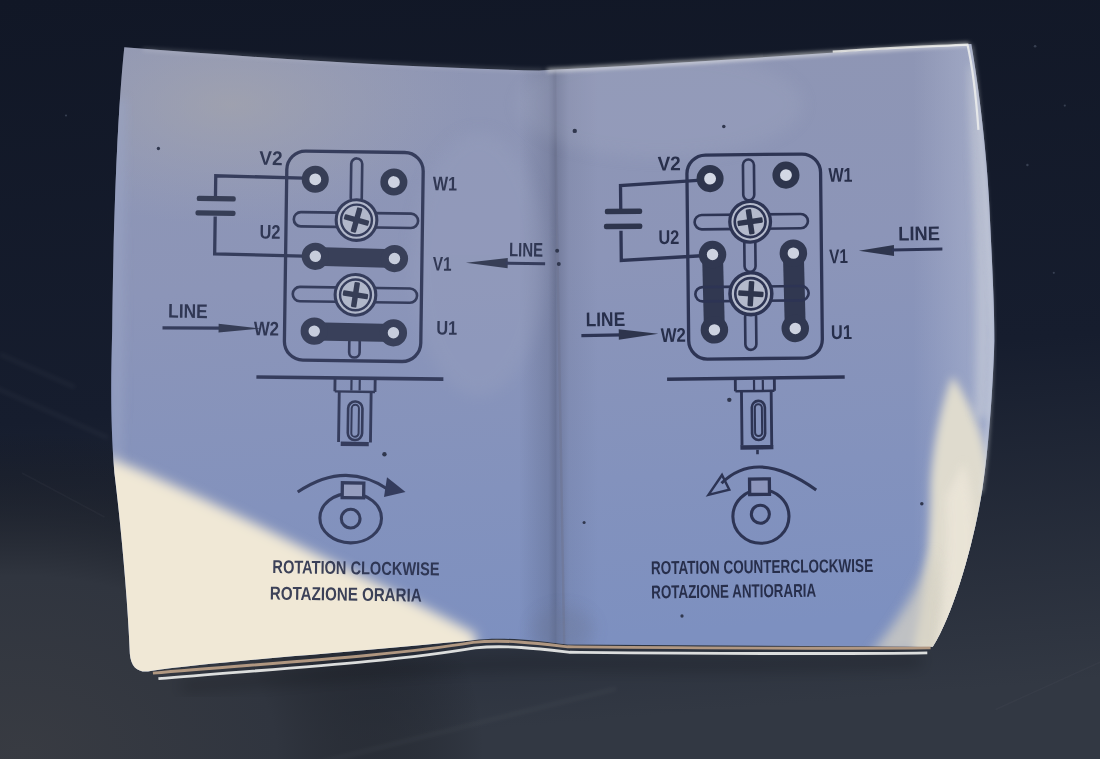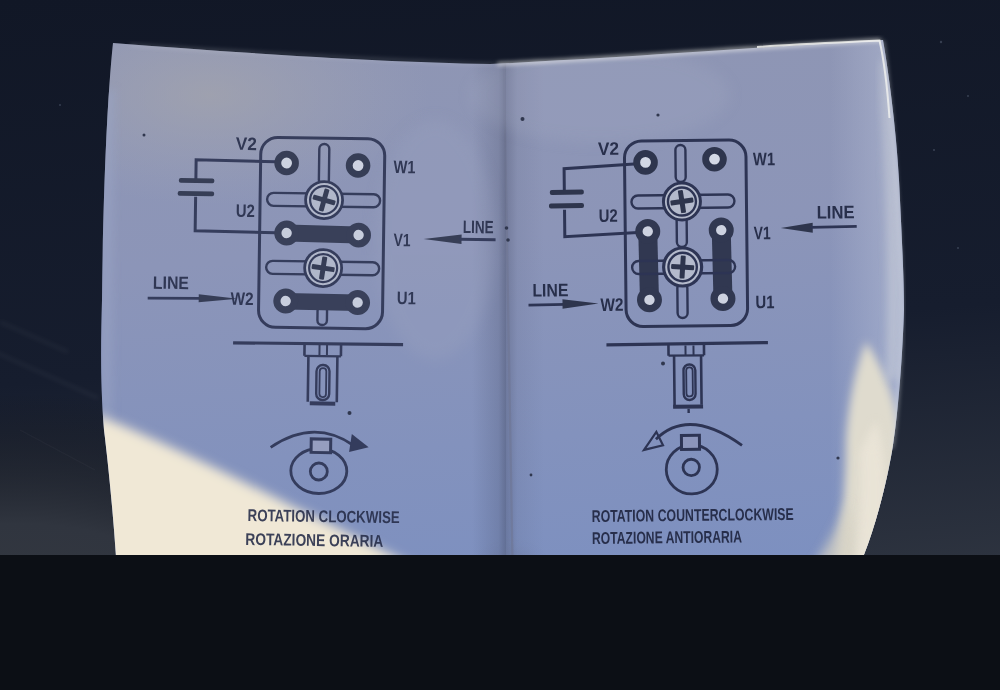--- a/index.html
+++ b/index.html
@@ -1,16 +1,16 @@
 <!DOCTYPE html>
 <html><head>
 <meta charset="utf-8">
 <style>
   html,body{margin:0;padding:0;background:#0c0f15;}
-  #stage{position:relative;width:1000px;height:555px;overflow:hidden;}
+  #stage{position:relative;width:1000px;height:690px;overflow:hidden;}
   svg{display:block;}
   text{font-family:"Liberation Sans",sans-serif;font-weight:bold;}
 </style>
 </head>
 <body>
 <div id="stage">
 <svg width="1000" height="690" viewBox="0 0 1000 690" xmlns="http://www.w3.org/2000/svg">
 <defs>
   <path id="paperPath" d="M113,43
     C240,53 380,62 490,64

